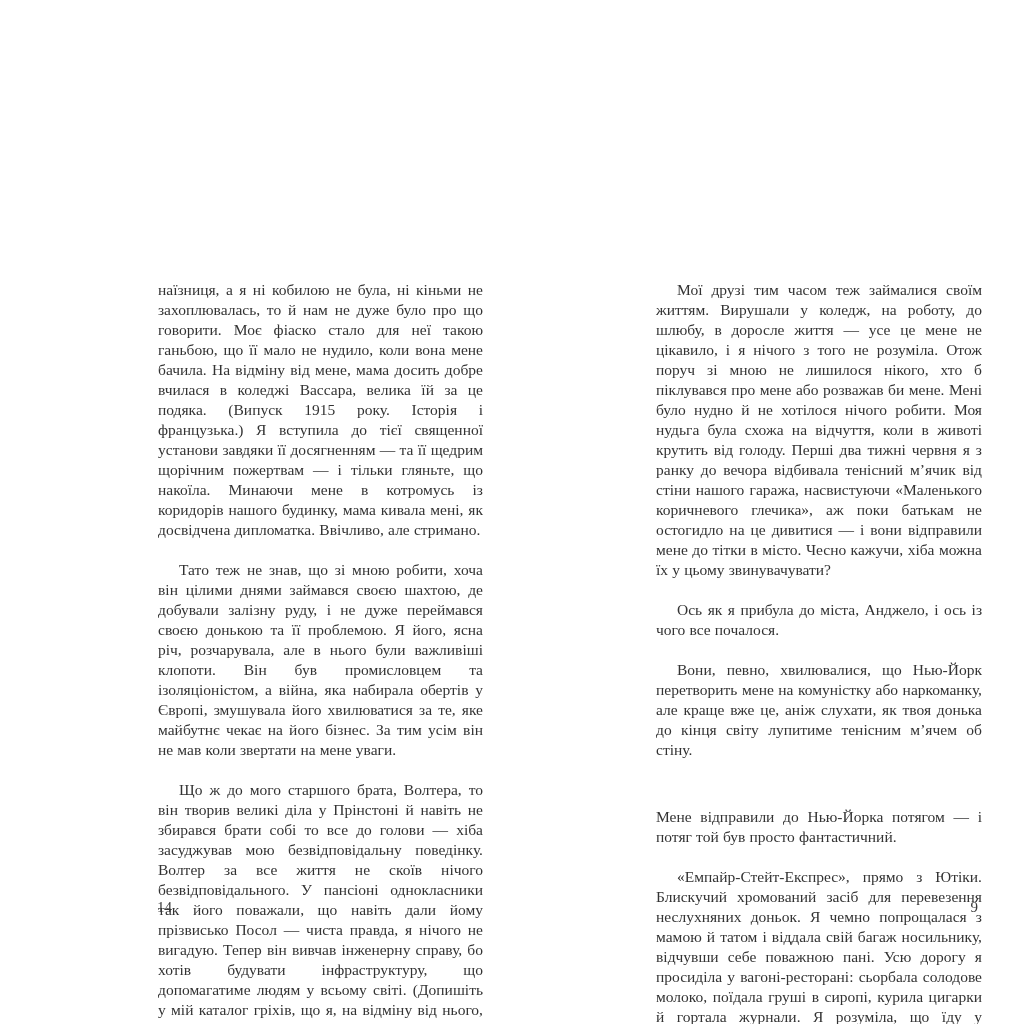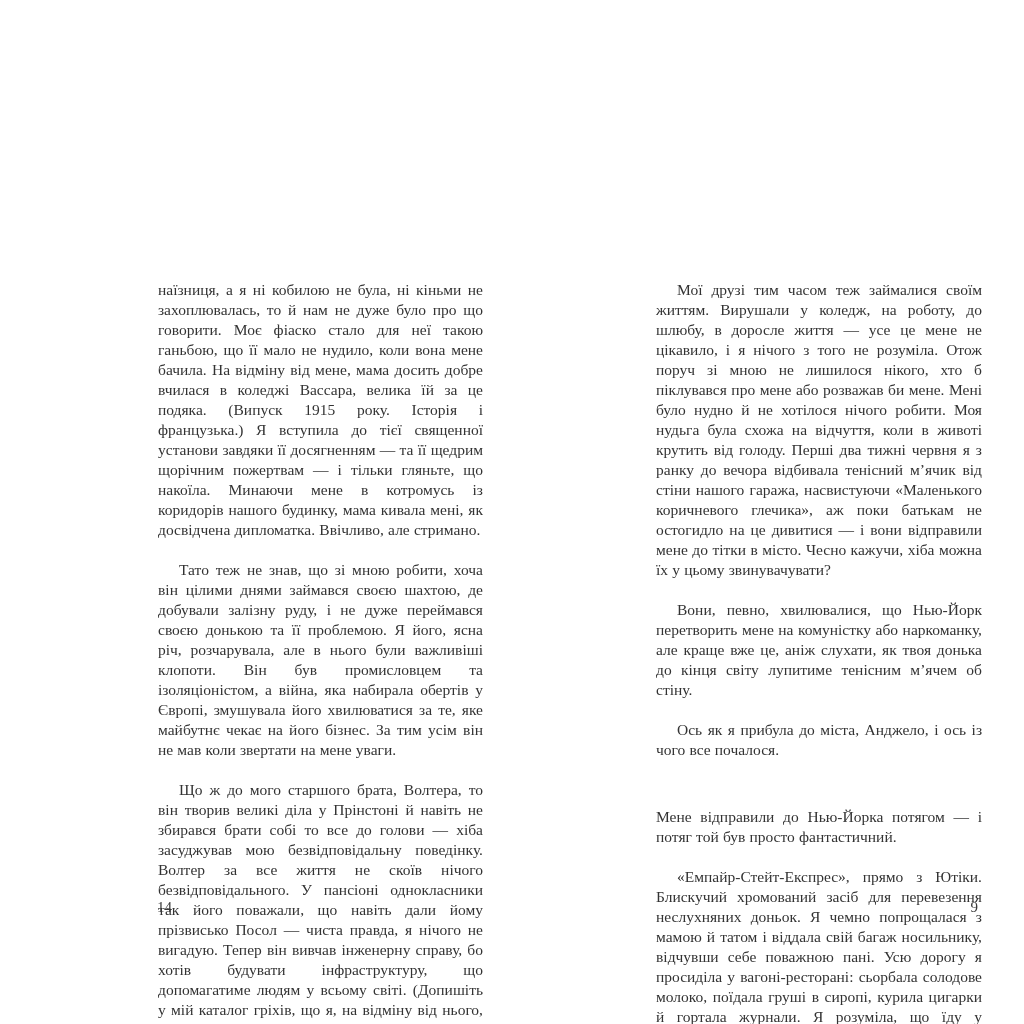--- a/index.html
+++ b/index.html
@@ -53,21 +53,21 @@
         <p class="" style="color: rgb(51, 51, 51);">наїзниця, а я ні кобилою не була, ні кіньми не захоплювалась, то й нам не дуже було про що говорити. Моє фіаско стало для неї такою ганьбою, що її мало не нудило, коли вона мене бачила. На відміну від мене, мама досить добре вчилася в коледжі Вассара, велика їй за це подяка. (Випуск 1915 року. Історія і французька.) Я вступила до тієї священної установи завдяки її досягненням — та її щедрим щорічним пожертвам — і тільки гляньте, що накоїла. Минаючи мене в котромусь із коридорів нашого будинку, мама кивала мені, як досвідчена дипломатка. Ввічливо, але стримано.</p>
         <p class="indent" style="color: rgb(51, 51, 51);">Тато теж не знав, що зі мною робити, хоча він цілими днями займався своєю шахтою, де добували залізну руду, і не дуже переймався своєю донькою та її проблемою. Я його, ясна річ, розчарувала, але в нього були важливіші клопоти. Він був промисловцем та ізоляціоністом, а війна, яка набирала обертів у Європі, змушувала його хвилюватися за те, яке майбутнє чекає на його бізнес. За тим усім він не мав коли звертати на мене уваги.</p>
         <p class="indent" style="color: rgb(51, 51, 51);">Що ж до мого старшого брата, Волтера, то він творив великі діла у Прінстоні й навіть не збирався брати собі то все до голови — хіба засуджував мою безвідповідальну поведінку. Волтер за все життя не скоїв нічого безвідповідального. У пансіоні однокласники так його поважали, що навіть дали йому прізвисько Посол — чиста правда, я нічого не вигадую. Тепер він вивчав інженерну справу, бо хотів будувати інфраструктуру, що допомагатиме людям у всьому світі. (Допишіть у мій каталог гріхів, що я, на відміну від нього, навіть не розуміла до кінця, що таке та «інфраструктура».) Ми з Волтером були майже однолітки — між нами всього два роки різниці, — але в дитинстві не бавилися разом. Коли братові було років дев’ять, він позбувся всіх своїх дитячих</p>
       </div>
     <div class="page-number page-number--left">14</div>
   </div>
 
   <div class="page page--right">
     <div class="page-text">
         <p class="indent" style="color: rgb(51, 51, 51);">Мої друзі тим часом теж займалися своїм життям. Вирушали у коледж, на роботу, до шлюбу, в доросле життя — усе це мене не цікавило, і я нічого з того не розуміла. Отож поруч зі мною не лишилося нікого, хто б піклувався про мене або розважав би мене. Мені було нудно й не хотілося нічого робити. Моя нудьга була схожа на відчуття, коли в животі крутить від голоду. Перші два тижні червня я з ранку до вечора відбивала тенісний м’ячик від стіни нашого гаража, насвистуючи «Маленького коричневого глечика», аж поки батькам не остогидло на це дивитися — і вони відправили мене до тітки в місто. Чесно кажучи, хіба можна їх у цьому звинувачувати?</p>
+        <p class="indent" style="color: rgb(51, 51, 51);">Ось як я прибула до міста, Анджело, і ось із чого все почалося.</p>
         <p class="indent" style="color: rgb(51, 51, 51);">Вони, певно, хвилювалися, що Нью-Йорк перетворить мене на комуністку або наркоманку, але краще вже це, аніж слухати, як твоя донька до кінця світу лупитиме тенісним м’ячем об стіну.</p>
-        <p class="indent" style="color: rgb(51, 51, 51);">Ось як я прибула до міста, Анджело, і ось із чого все почалося.</p>
         <p class=" section-break" style="color: rgb(51, 51, 51);">Мене відправили до Нью-Йорка потягом — і потяг той був просто фантастичний.</p>
         <p class="indent" style="color: rgb(51, 51, 51);">«Емпайр-Стейт-Експрес», прямо з Ютіки. Блискучий хромований засіб для перевезення неслухняних доньок. Я чемно попрощалася з мамою й татом і віддала свій багаж носильнику, відчувши себе поважною пані. Усю дорогу я просиділа у вагоні-ресторані: сьорбала солодове молоко, поїдала груші в сиропі, курила цигарки й гортала журнали. Я розуміла, що їду у вигнання, але ж... із шиком!</p>
       </div>
     <div class="page-number page-number--right">9</div>
   </div>
 
 </div>
 
 </body></html>

